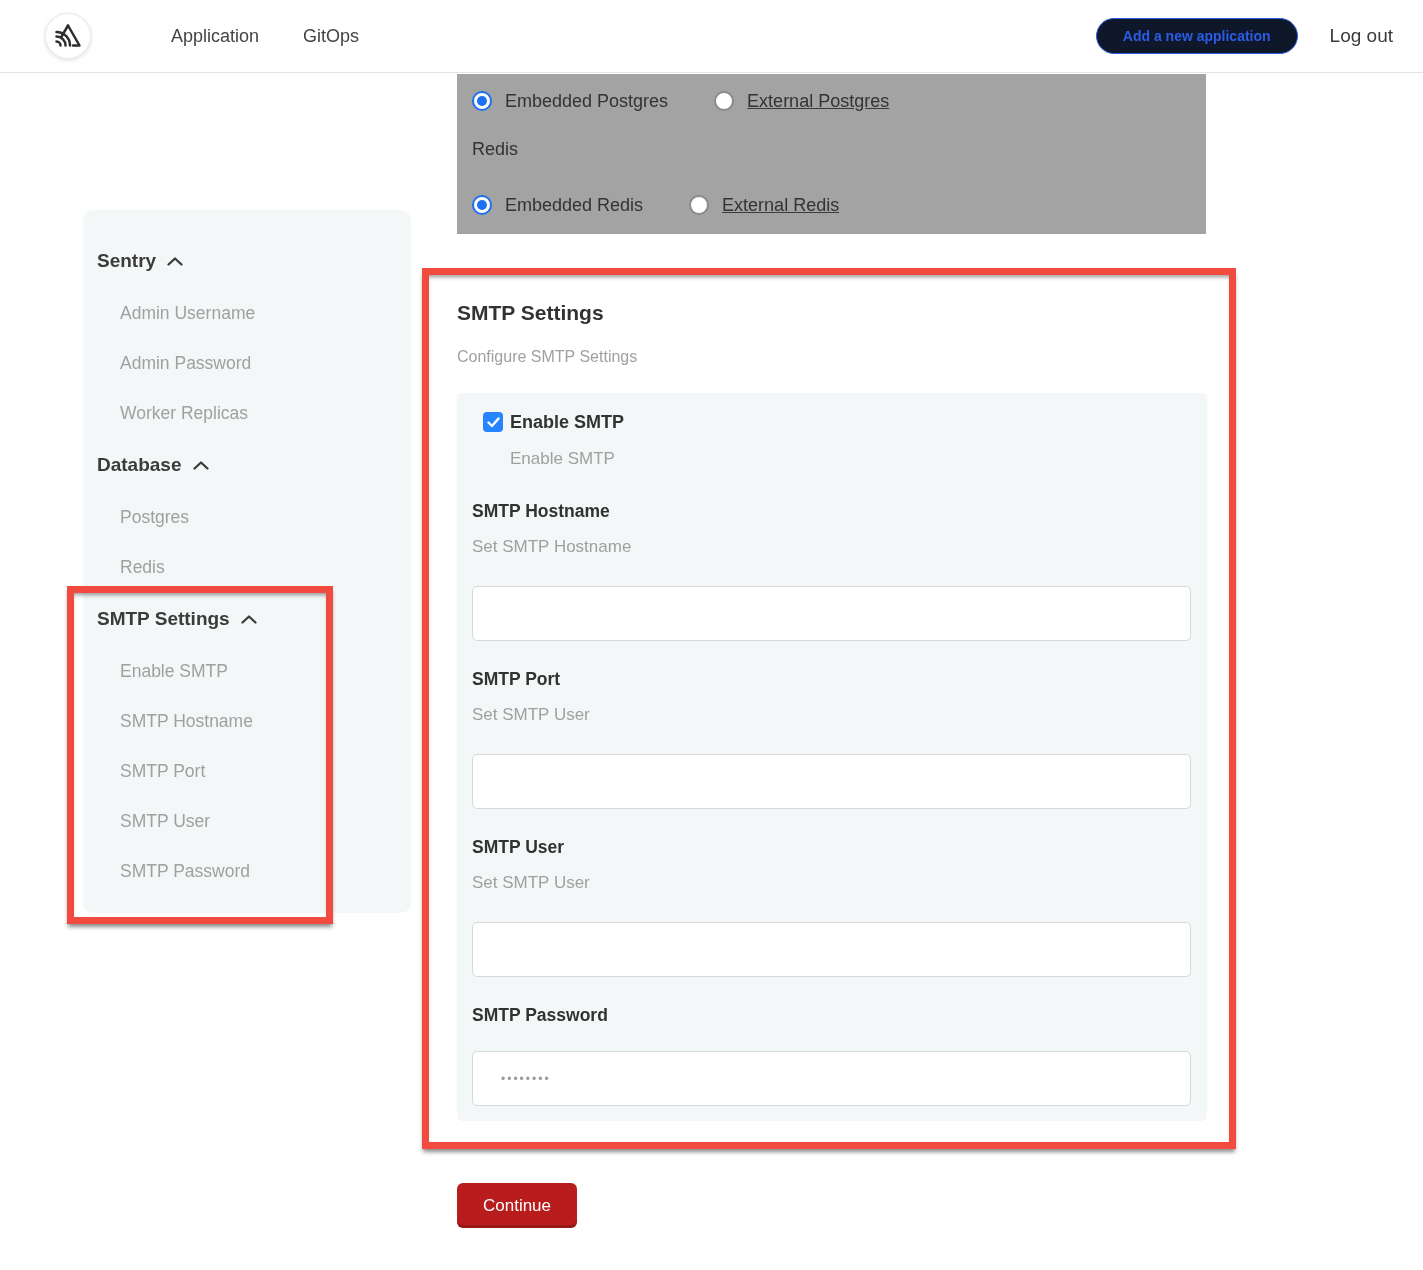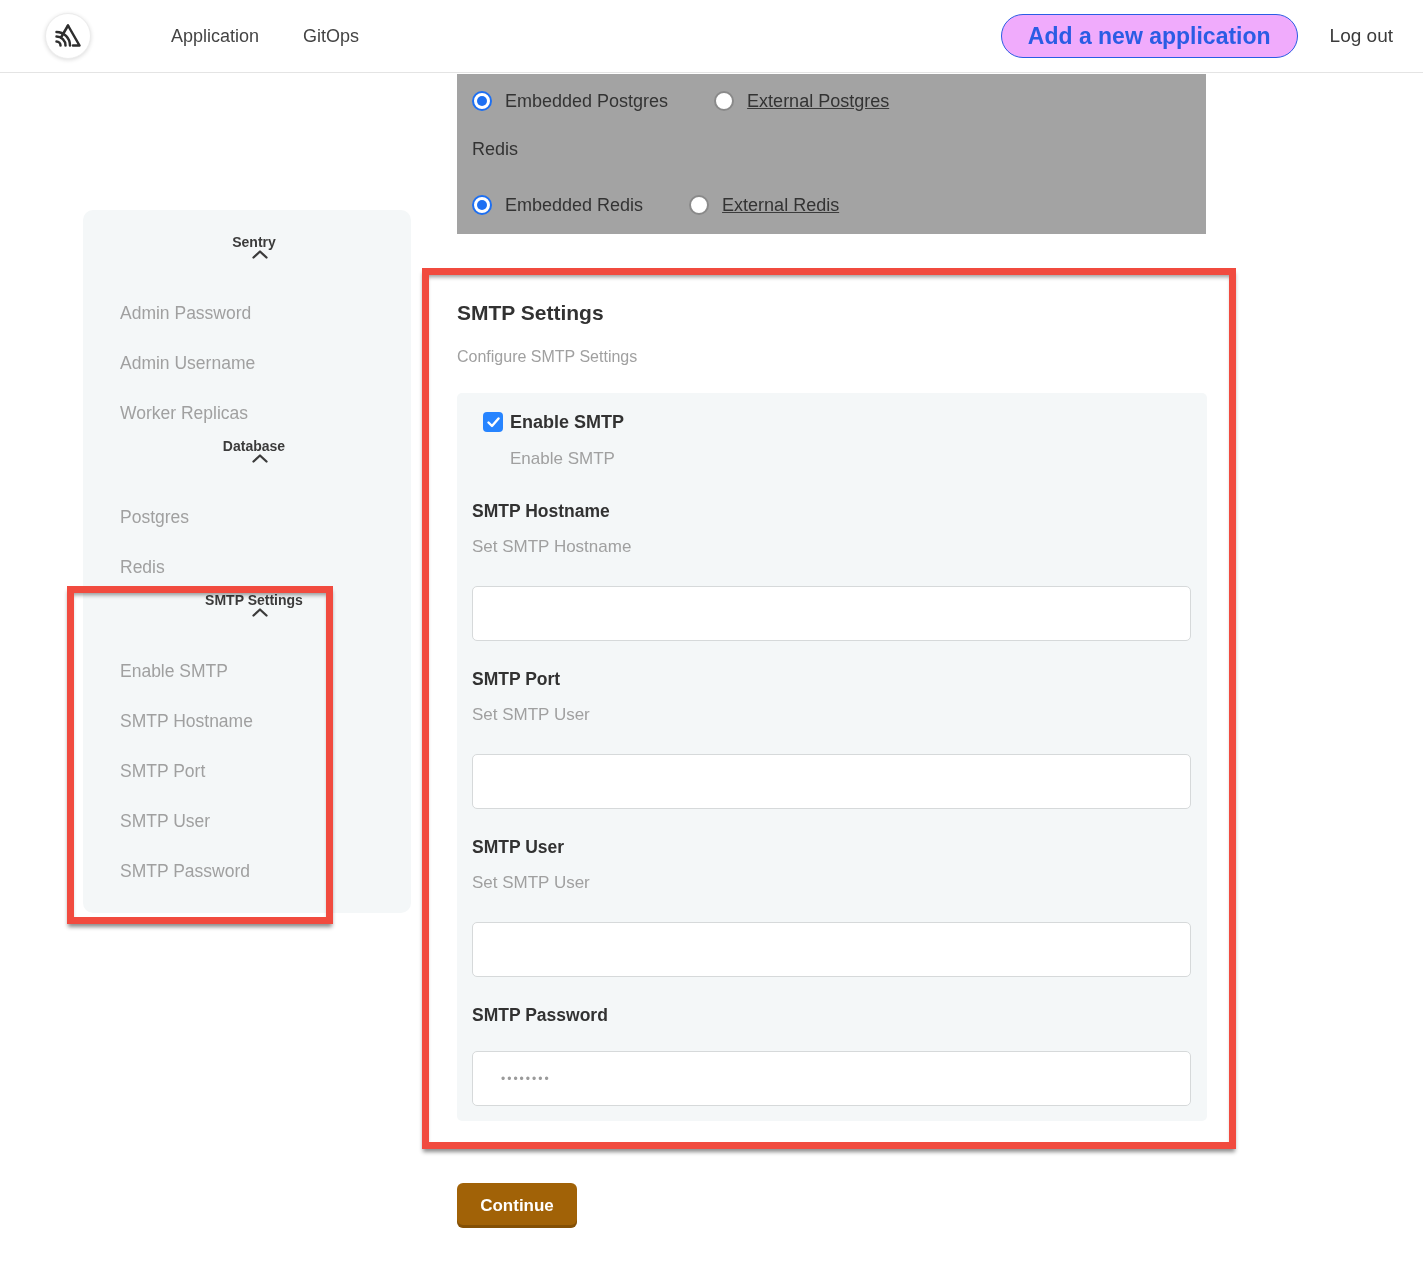--- a/index.html
+++ b/index.html
@@ -19,23 +19,23 @@
     width:46px; height:46px; border-radius:50%; margin-left:45px;
     background:#fff; border:1px solid #ececec;
     box-shadow:0 1px 4px rgba(0,0,0,0.14);
     display:flex; align-items:center; justify-content:center;
   }
   .nav-link { font-size:18px; color:#444; cursor:pointer; }
   .nav-link.first { margin-left:80px; }
   .nav-link.second { margin-left:44px;text-align:right; }
   .header-spacer { flex:1; }
   .pill-btn {
-    border:1px solid #2b5ce4; color:#2b5ce4; background:#f0abfc;
-    font-family:inherit; font-weight:bold; font-size:23px;
-    border-radius:23px; height:44px; padding:0 26px; cursor:pointer;
+    border:1px solid #2b5ce4; color:#2b5ce4; background:#0f172a;
+    font-family:inherit; font-weight:bold; font-size:14px;
+    border-radius:23px; height:36px; padding:0 26px; cursor:pointer;
   }
   .logout { font-size:19px; color:#3b3b3b; margin:0 30px 0 32px; cursor:pointer; }
 
   
   .top-config {
     position:absolute; left:457px; top:74px; width:749px; height:160px;
     background:#a3a3a3; padding:16px 15px 0 15px;
   }
   .radio-row { display:flex; align-items:center; height:22px; }
   .radio-row.second { margin-top:34px;align-items:center; }
@@ -53,21 +53,21 @@
   .radio-label { margin-left:13px; font-size:18px; color:#333; }
   .plain-label { margin-top:27px; font-size:18px; color:#333; height:21px; }
 
   
   .sidebar {
     position:absolute; left:83px; top:210px; width:328px; height:703px;
     background:#f4f7f8; border-radius:10px; padding-top:24px; overflow:hidden;
   }
   .side-group {
     height:54px; display:flex; align-items:center; padding-left:14px;
-    font-size:14px; font-weight:bold; color:#3b3b3b; cursor:pointer;flex-direction:column;
+    font-size:19px; font-weight:bold; color:#3b3b3b; cursor:pointer;
   }
   .side-group .chev { margin-left:11px; display:flex; }
   .side-item {
     height:50px; display:flex; align-items:center; padding-left:37px;
     font-size:17.5px; color:#a0a0a0; cursor:pointer;
   }
 
   
   .red-box {
     position:absolute; border:7px solid #f14b3f; pointer-events:none;
@@ -105,21 +105,21 @@
     background:#fff; border:1px solid #d6d9da; border-radius:5px;
     font-family:inherit; font-size:16px; color:#333; padding:0 16px; outline:none;
   }
   .text-input.password {
     margin-top:25px; font-size:12px; letter-spacing:2px; color:#9b9b9b; padding-left:28px;
   }
 
   
   .continue-btn {
     position:absolute; left:457px; top:1183px; width:120px; height:45px;
-    background:#a16207; color:#fff; font-family:inherit; font-weight:bold; font-size:17px;
+    background:#b91c1c; color:#fff; font-family:inherit; font-weight:normal; font-size:17px;
     border:none; border-radius:6px; cursor:pointer;
     box-shadow:inset 0 -3px 0 rgba(0,0,0,0.18);
   }
 </style>
 </head>
 <body>
 
 <div class="header">
   <div class="logo-circle">
     <svg width="28" height="26" viewBox="0 0 56 52">
@@ -165,22 +165,22 @@
 
 <div class="sidebar">
   <div class="side-group">
     <span>Sentry</span>
     <span class="chev">
       <svg width="16" height="9" viewBox="0 0 16 9">
           <polyline points="1.5,7.5 8,1.5 14.5,7.5" fill="none" stroke="#3b3b3b" stroke-width="2.3" stroke-linecap="round" stroke-linejoin="round"></polyline>
         </svg>
     </span>
   </div>
+  <div class="side-item">Admin Username</div>
   <div class="side-item">Admin Password</div>
-  <div class="side-item">Admin Username</div>
   <div class="side-item">Worker Replicas</div>
 
   <div class="side-group">
     <span>Database</span>
     <span class="chev">
       <svg width="16" height="9" viewBox="0 0 16 9">
           <polyline points="1.5,7.5 8,1.5 14.5,7.5" fill="none" stroke="#3b3b3b" stroke-width="2.3" stroke-linecap="round" stroke-linejoin="round"></polyline>
         </svg>
     </span>
   </div>

